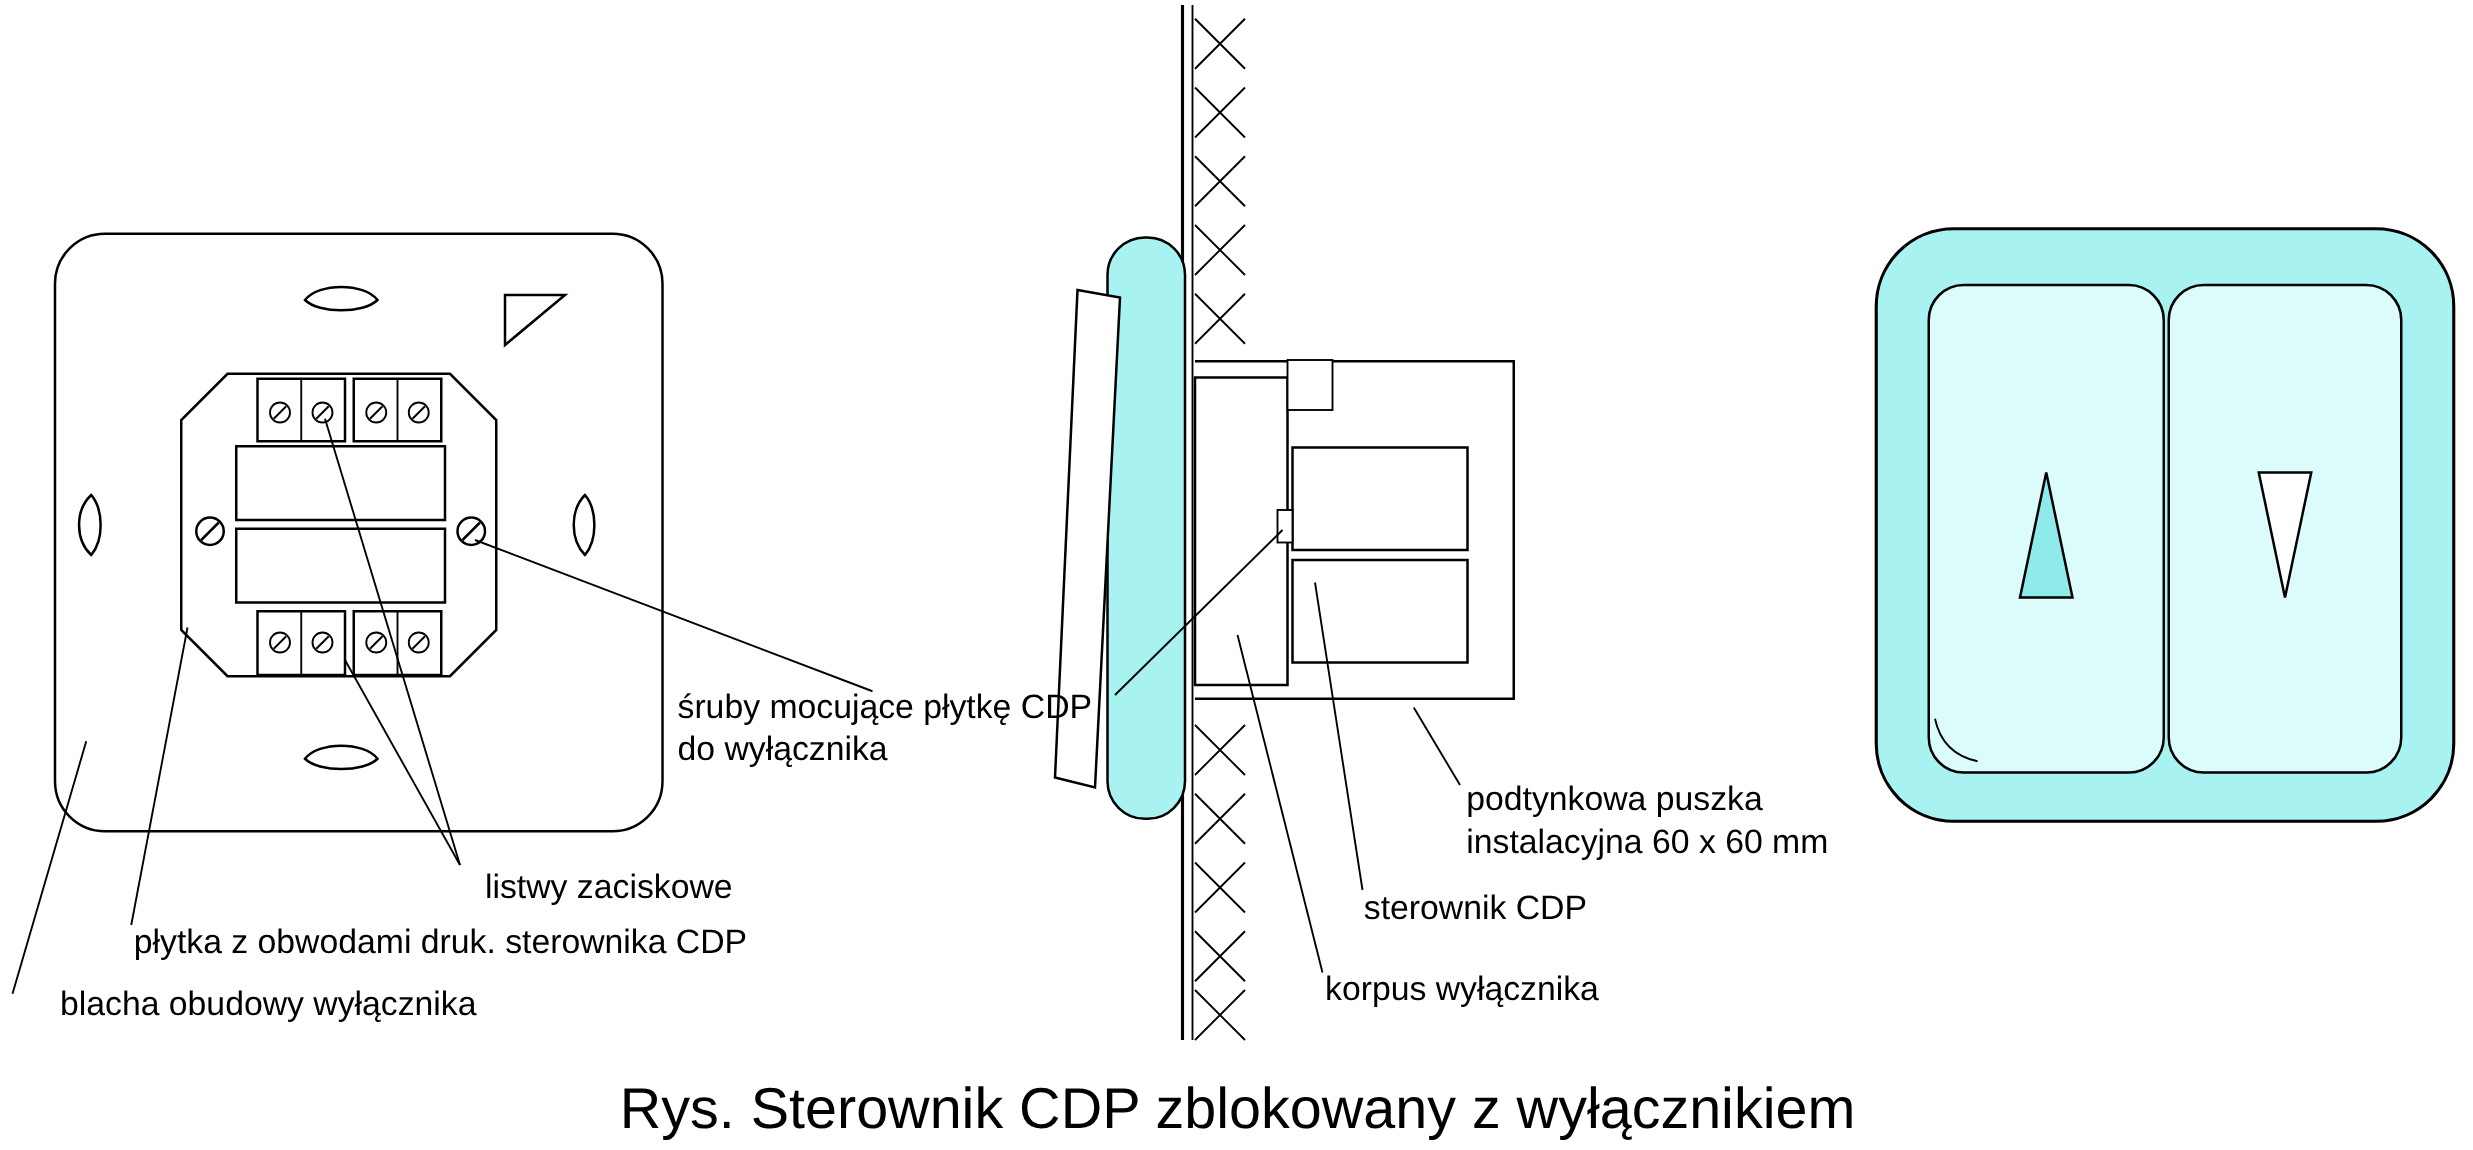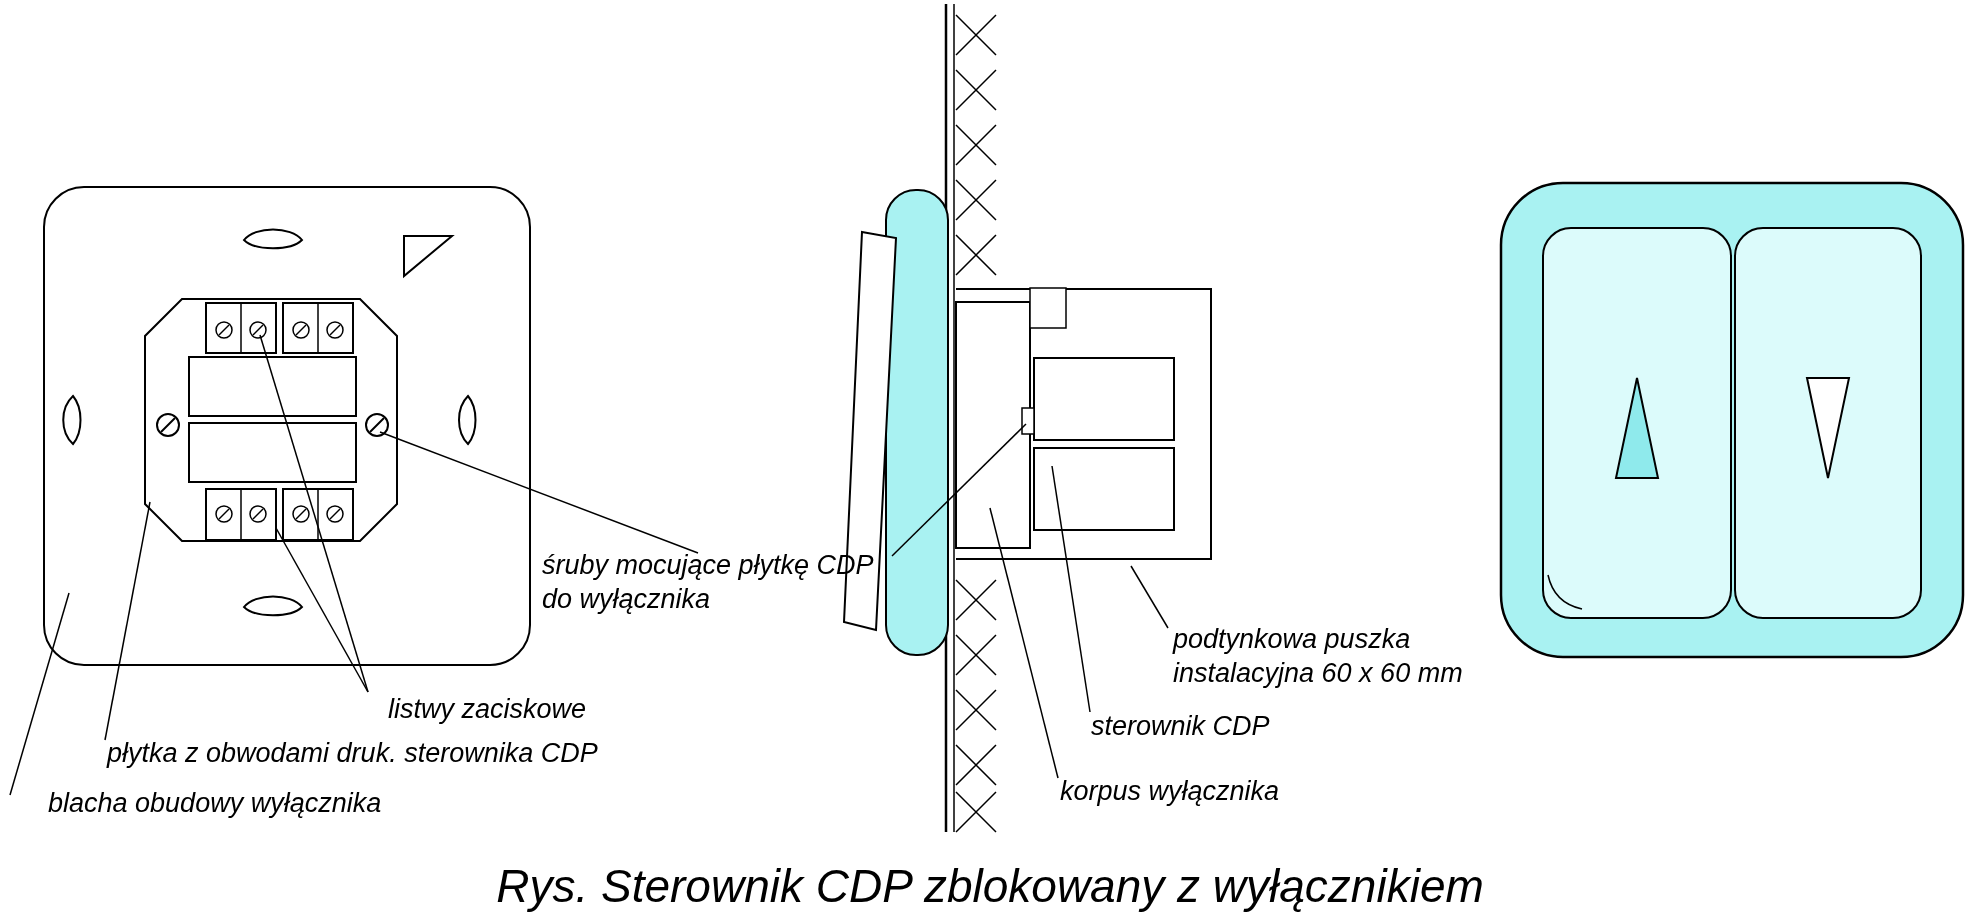--- a/index.html
+++ b/index.html
@@ -1,16 +1,16 @@
 <!DOCTYPE html>
 <html><head>
 <meta charset="utf-8">
 <style>
   html,body{margin:0;padding:0;background:#ffffff;}
-  .stage{position:relative;width:1978px;height:920px;background:#ffffff;overflow:hidden;font-style:italic;}
+  .stage{position:relative;width:1978px;height:920px;background:#ffffff;overflow:hidden;}
   svg{display:block;}
   text{font-family:"Liberation Sans","DejaVu Sans",sans-serif;fill:#000;}
   .lbl{font-size:27px;}
   .caption{font-size:46px;}
 </style>
 </head>
 <body>
 
 <div class="stage">
 <svg width="1978" height="920" viewBox="0 0 1978 920" xmlns="http://www.w3.org/2000/svg">

